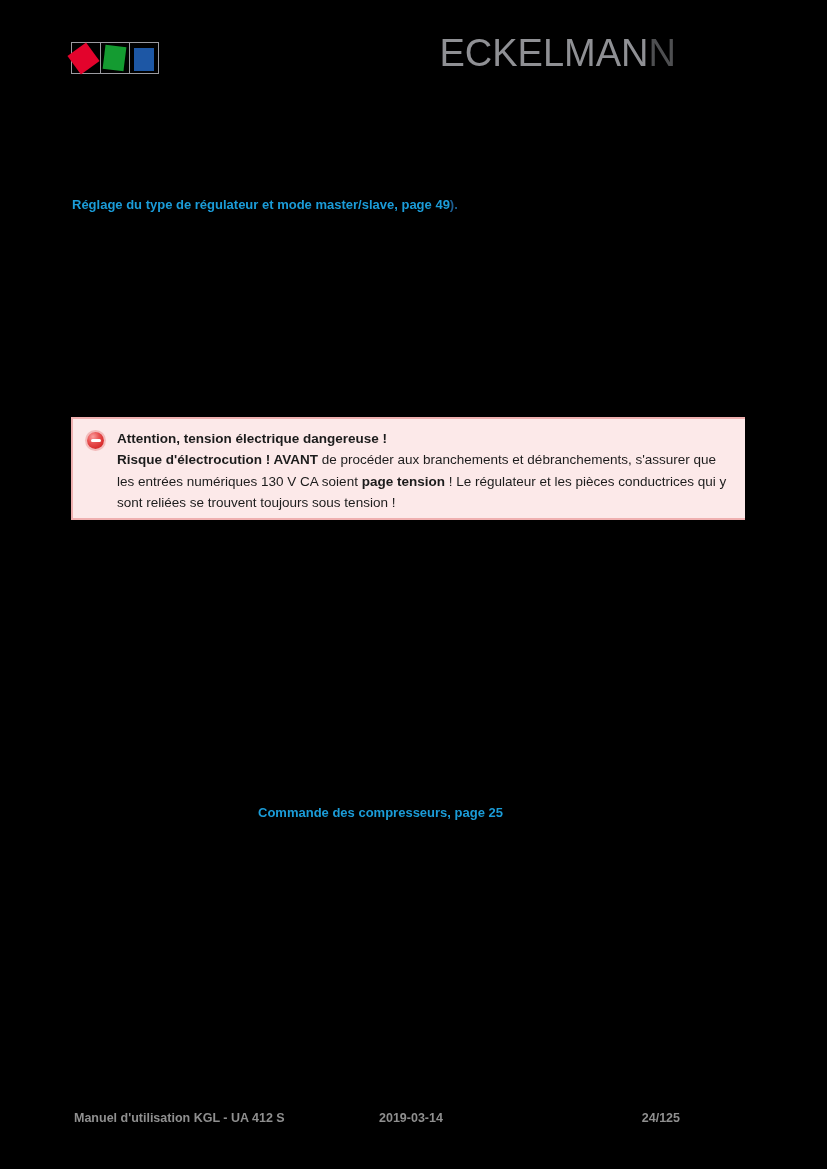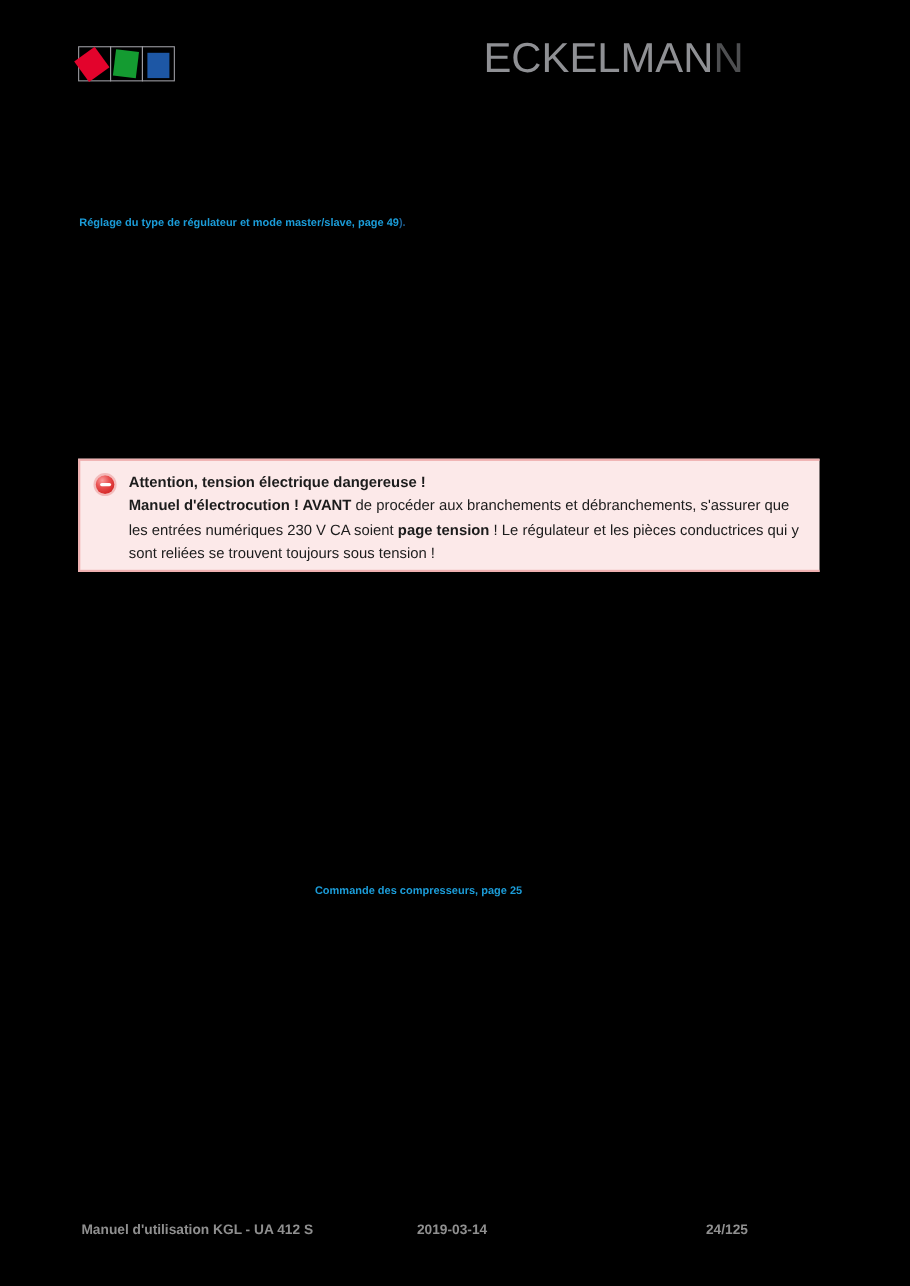--- a/index.html
+++ b/index.html
@@ -43,21 +43,21 @@
     position:absolute;top:34px;right:69px;
     font-size:38px;line-height:38px;
     letter-spacing:0px;
     color:#8f9094;
     font-weight:400;
   }
   .wordmark .last-letter{opacity:.55;}
 
   
   .link{
-    font-size:10px;font-weight:700;
+    font-size:13px;font-weight:700;
     color:#1b9cd8;
     white-space:nowrap;
   }
   .link-regulator{position:absolute;left:72px;top:197px;}
   .link-suffix{color:#1d5e91;font-weight:700;}
   .link-compressors{position:absolute;left:16px;right:0;top:805px;text-align:center;}
 
   
   .warning-box{
     position:absolute;left:71px;top:417px;
@@ -115,22 +115,22 @@
   </div>
 
   <div class="wordmark"><span>ECKELMAN</span><span class="last-letter">N</span></div>
 
   <div class="link link-regulator"><span>Réglage du type de régulateur et mode master/slave, page 49</span><span class="link-suffix">).</span></div>
 
   <div class="warning-box">
     <div class="no-entry"></div>
     <div class="warning-text">
       <div class="warning-line"><span class="seg-b">Attention, tension électrique dangereuse !</span></div>
-      <div class="warning-line"><span class="seg-b">Manuel d'électrocution ! AVANT</span><span> de procéder aux branchements et débranchements, s'assurer que</span></div>
-      <div class="warning-line"><span>les entrées numériques 230 V CA soient </span><span class="seg-b">page tension</span><span> ! Le régulateur et les pièces conductrices qui y</span></div>
+      <div class="warning-line"><span class="seg-b">Risque d'électrocution ! AVANT</span><span> de procéder aux branchements et débranchements, s'assurer que</span></div>
+      <div class="warning-line"><span>les entrées numériques 130 V CA soient </span><span class="seg-b">page tension</span><span> ! Le régulateur et les pièces conductrices qui y</span></div>
       <div class="warning-line"><span>sont reliées se trouvent toujours sous tension !</span></div>
     </div>
   </div>
 
   <div class="link link-compressors"><span>Commande des compresseurs, page 25</span></div>
 
   <div class="footer-item footer-left">Manuel d'utilisation KGL - UA 412 S</div>
   <div class="footer-item footer-center">2019-03-14</div>
   <div class="footer-item footer-right">24/125</div>
 

